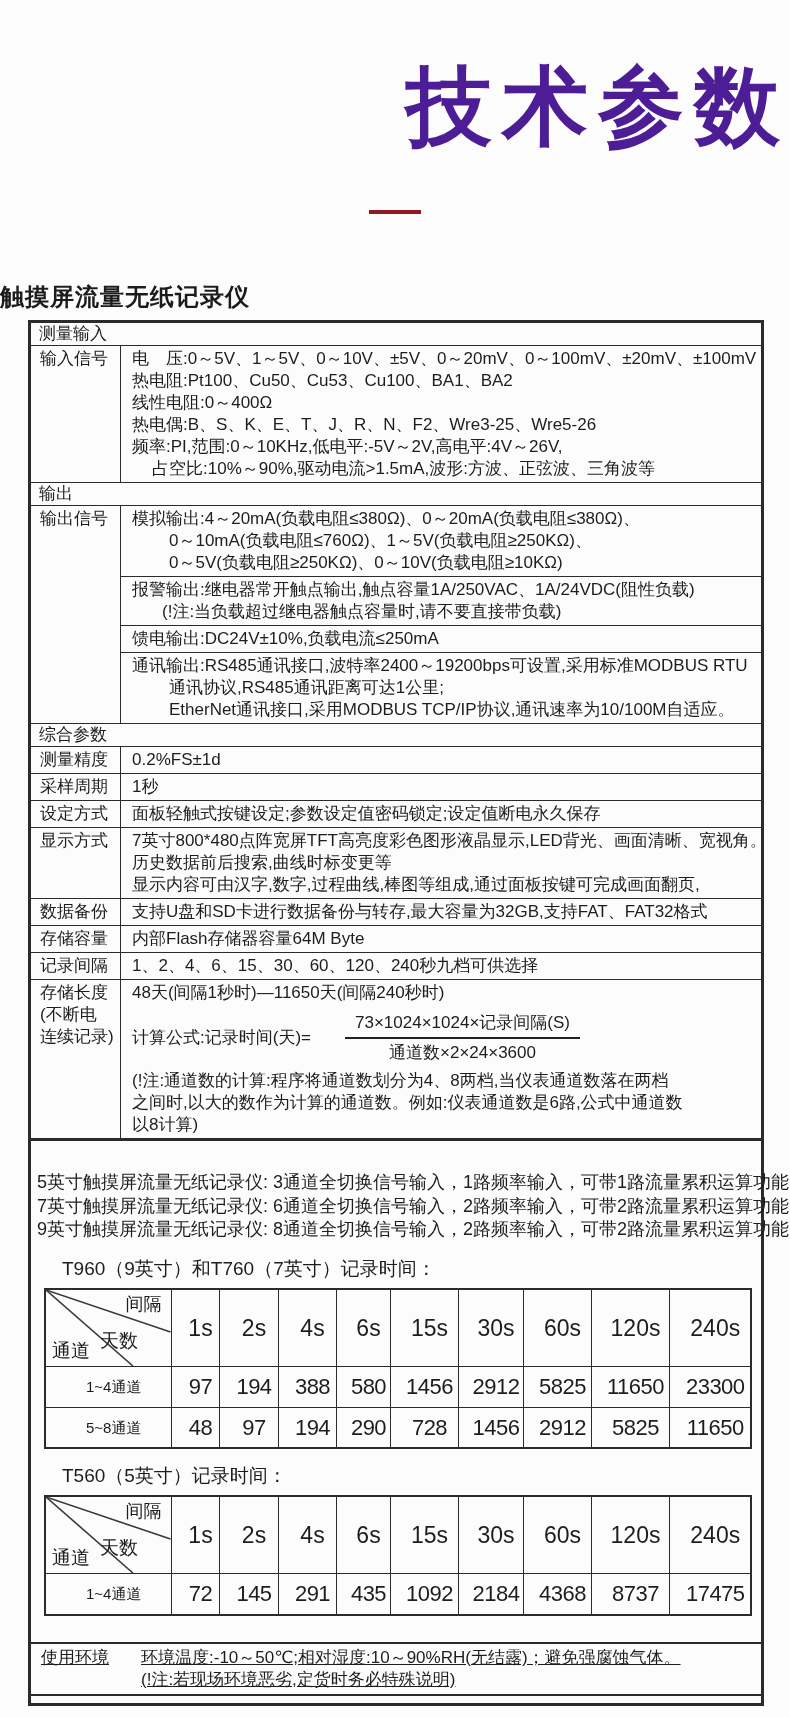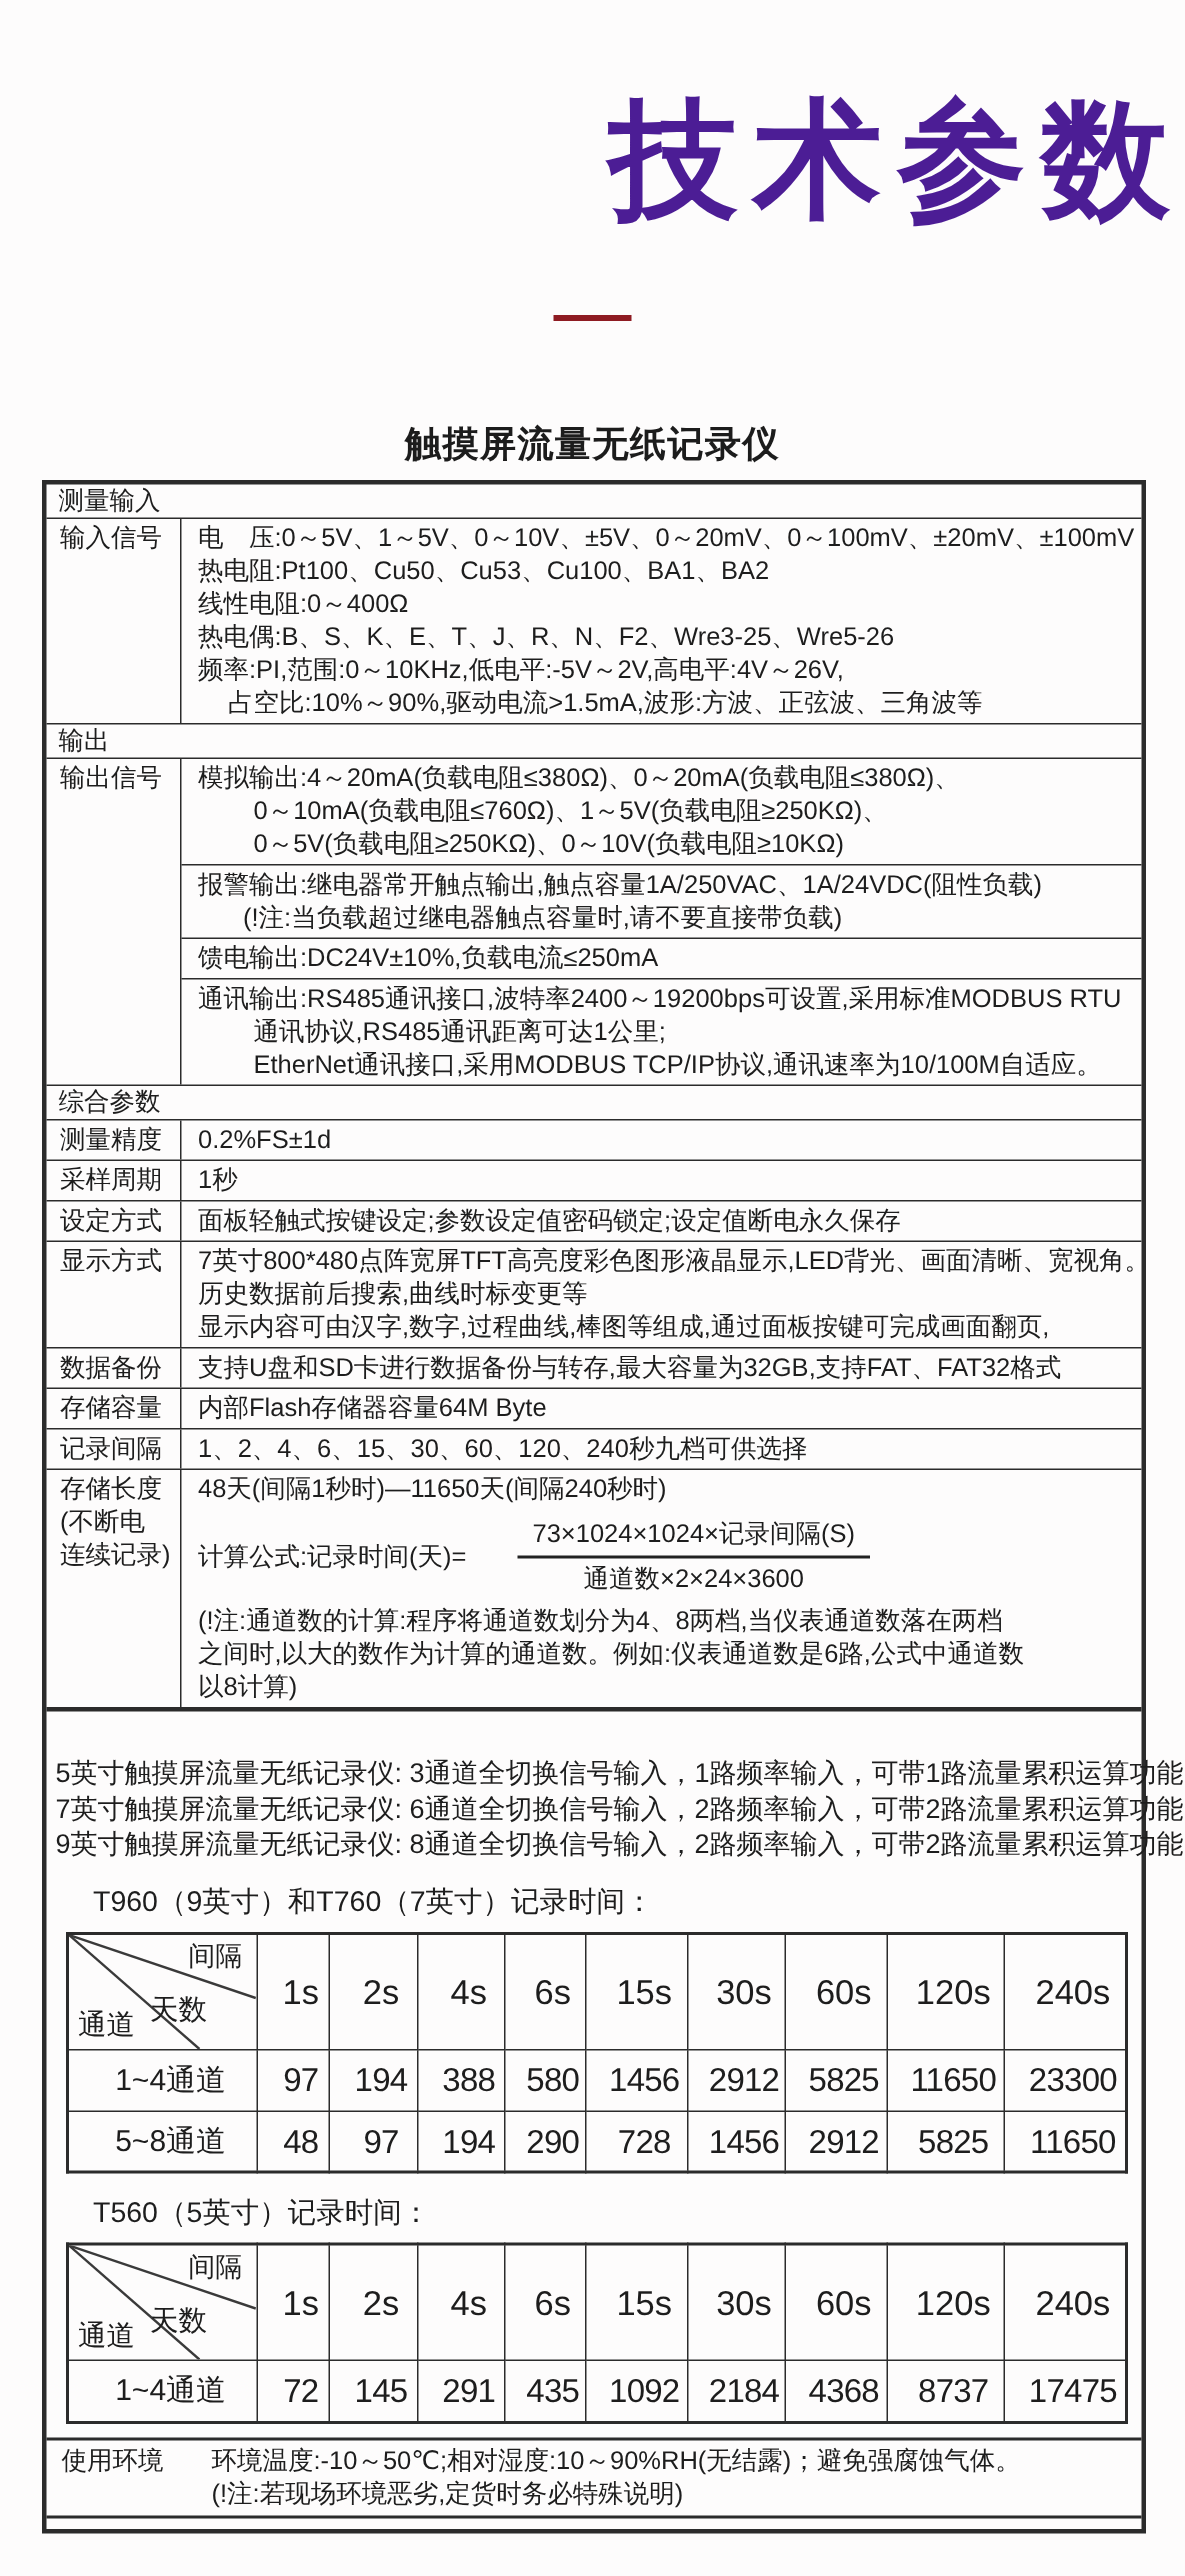--- a/index.html
+++ b/index.html
@@ -9,21 +9,21 @@
     font-family:"Liberation Sans","DejaVu Sans",sans-serif;
   }
   .title{
     margin:64px 0 0 0;text-align:right;
     font-size:86px;line-height:1;font-weight:900;letter-spacing:10px;
     color:#4c1d95;
     font-family:Liberation Serif, serif;
   }
   .dash{width:52px;height:4px;margin:60px auto 0 auto;}
   .subtitle{
-    margin:70px 0 0 0;text-align:center;
+    margin:70px 0 0 0;text-align:left;
     font-size:24px;line-height:1.1;font-weight:700;color:#1c1c1c;letter-spacing:1px;
   }
   .outer{
     margin:10px 26px 0 28px;
     border:3px solid #2b2b2b;
     font-size:17px;line-height:22px;font-weight:500;
   }
   .row{display:flex;border-top:1.5px solid #2b2b2b;}
   .row:first-child{border-top:none;}
   .full{padding:0 8px;}
@@ -53,23 +53,23 @@
   }
   table.rt td{border:1.5px solid #2b2b2b;text-align:center;vertical-align:middle;padding-left:12px;}
   table.rt{border:2px solid #2b2b2b;}
   td.corner{position:relative;height:76px;padding:0;}
   td.corner svg{position:absolute;left:0;top:0;width:100%;height:100%;}
   .c-top{position:absolute;top:3px;right:9px;font-size:18px;}
   .c-mid{position:absolute;bottom:14px;left:54px;font-size:19px;}
   .c-bot{position:absolute;bottom:4px;left:6px;font-size:19px;}
   td.ch{font-size:23px;font-weight:500;}
   tr.dr{height:41px;}
-  td.rl{text-align:right;padding-left:12px;font-size:20px;}
+  td.rl{text-align:right;padding-left:12px;font-size:15px;}
   td.rv{font-size:22px;font-weight:400;letter-spacing:-0.5px;}
-  .env{border-top:2px solid #2b2b2b;display:flex;padding:3px 0;margin-top:9px;}
+  .env{border-top:2px solid #2b2b2b;display:flex;padding:3px 0;margin-top:26px;text-decoration:underline;}
   .pow{border-top:2px solid #2b2b2b;display:flex;padding:3px 0 4px 0;}
   .blbl{width:100px;flex:none;padding-left:10px;}
   .bval{flex:1;min-width:0;}
   .bval div{white-space:nowrap;}
 </style>
 </head>
 <body>
 
 <h1 class="title">技术参数</h1>
 <div class="dash" style="background:#8e1b22;"></div>

